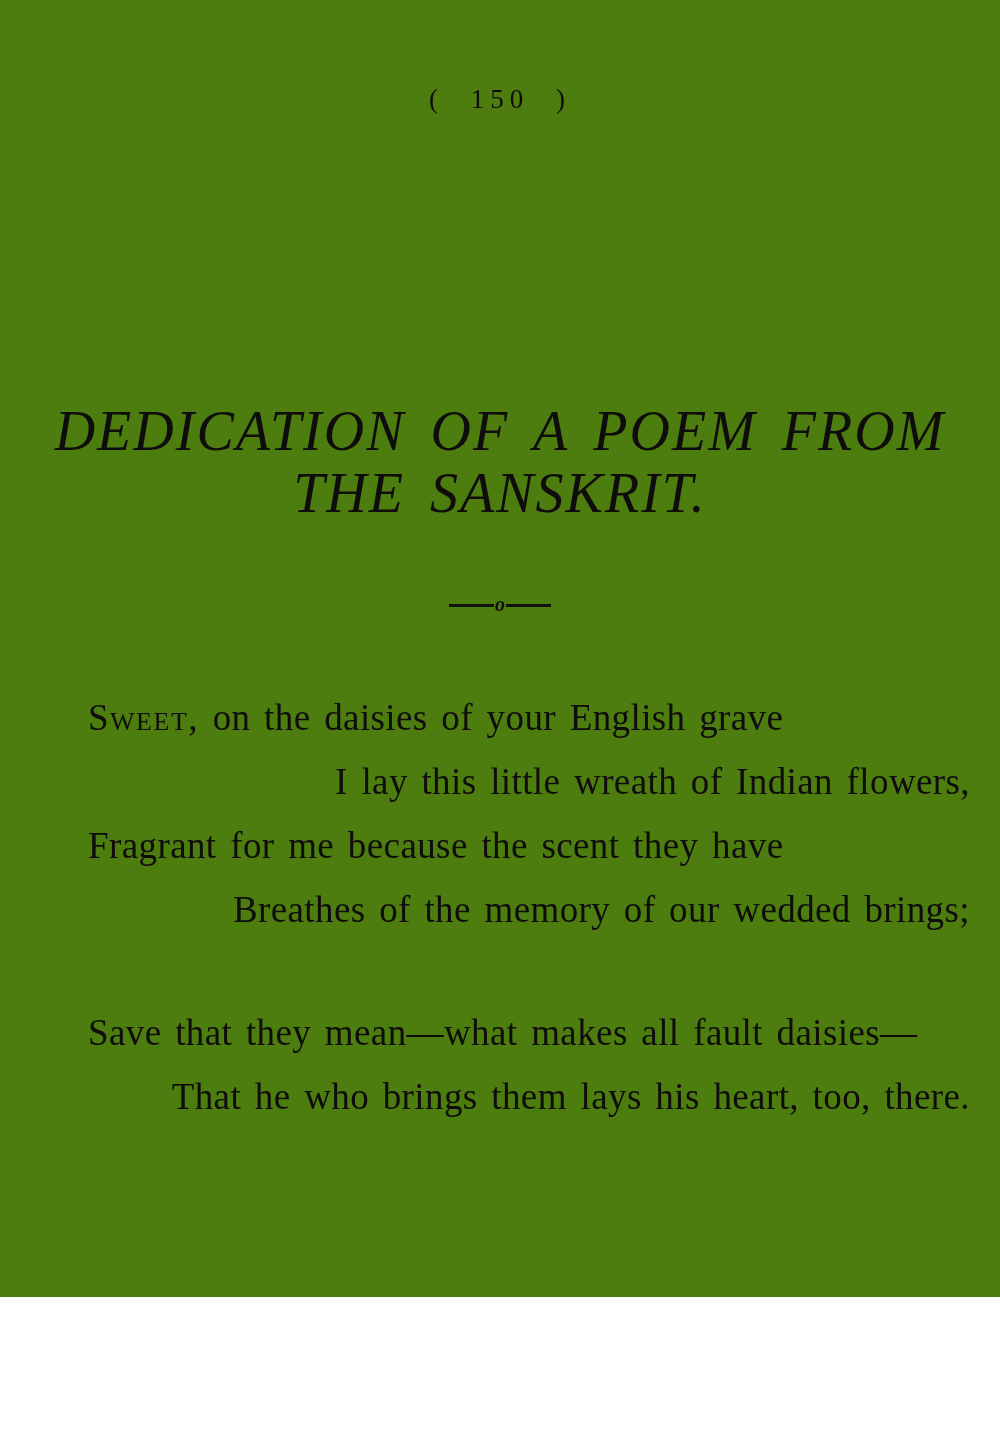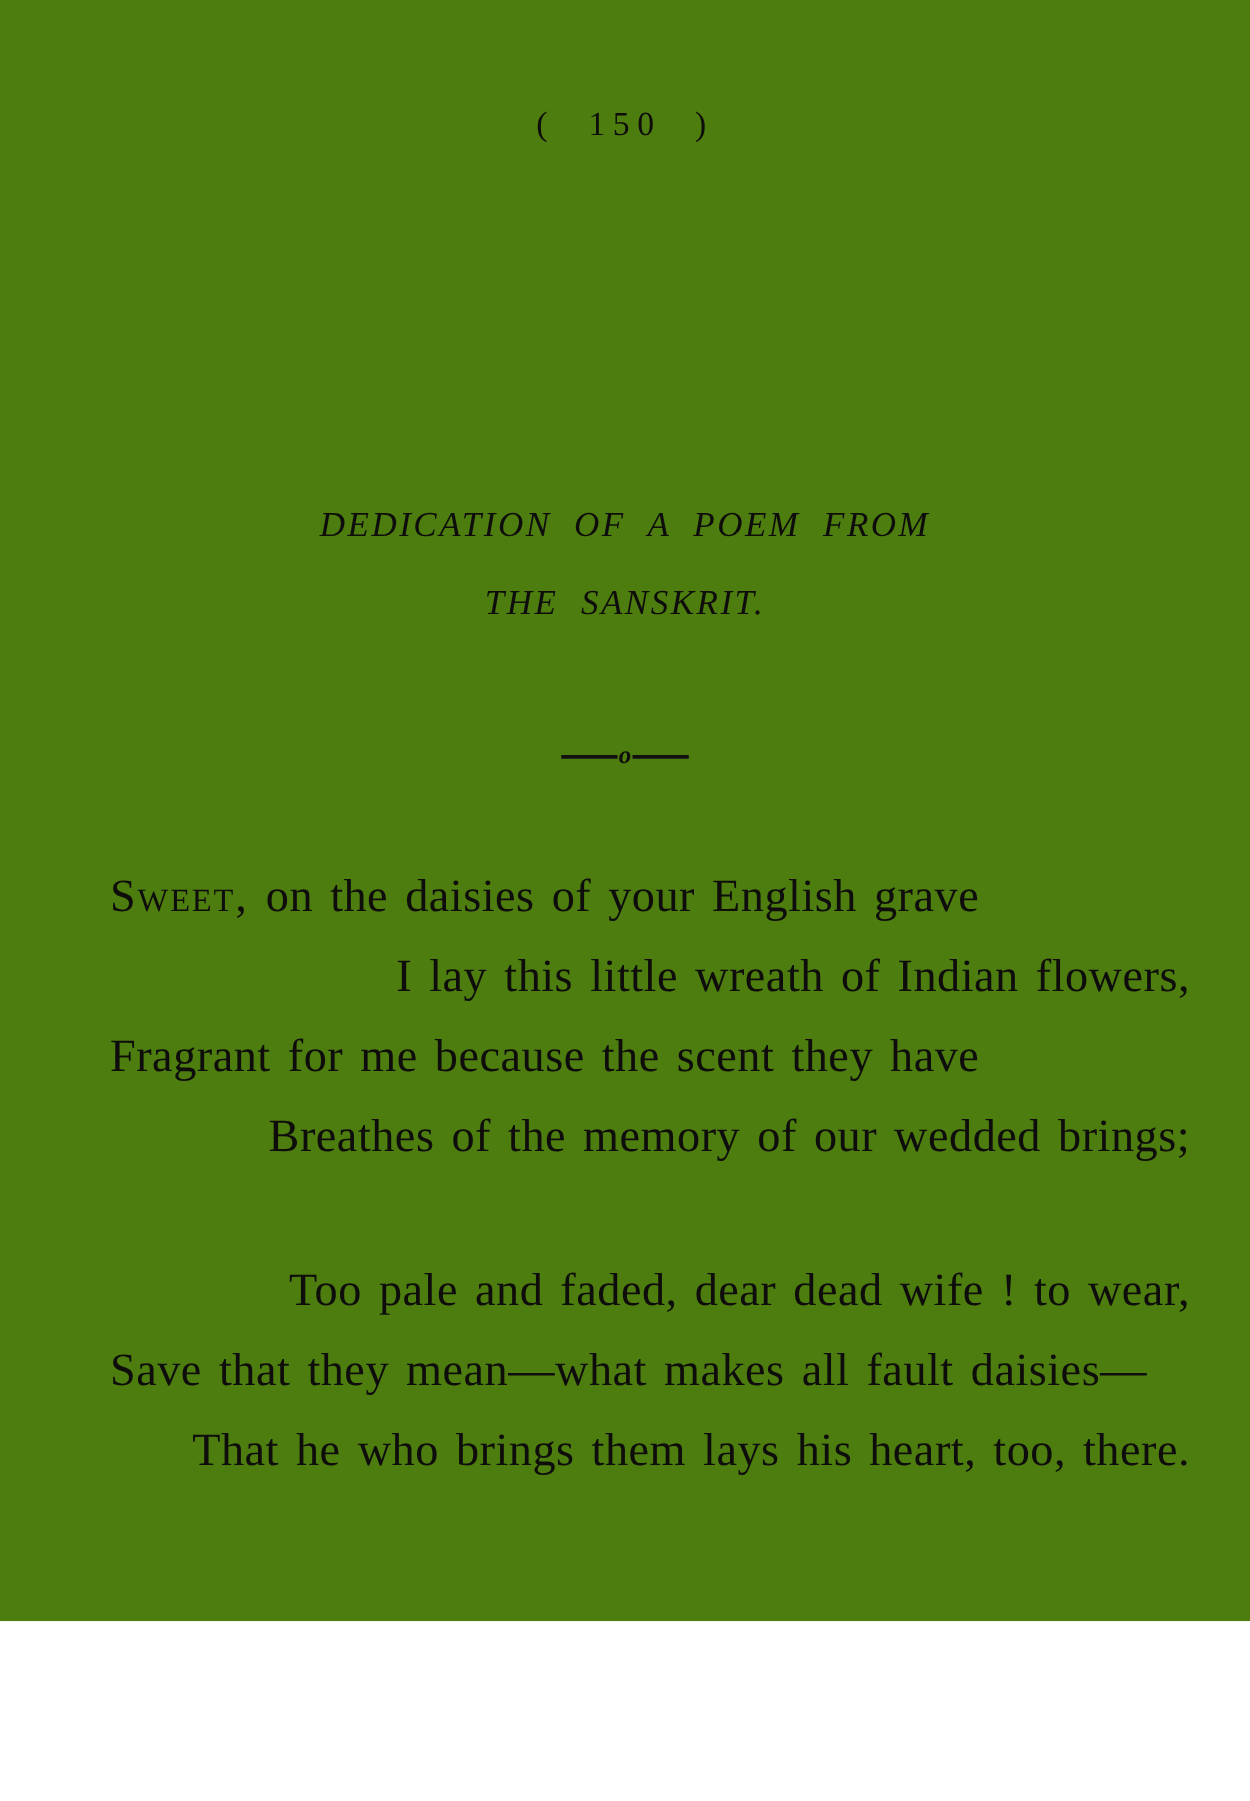--- a/index.html
+++ b/index.html
@@ -24,25 +24,25 @@
     text-align: center;
     font-size: 27px;
     letter-spacing: 6px;
     word-spacing: 14px;
   }
   .title {
     position: absolute;
     top: 390px;
     left: 0;
     right: 0;
-    margin: 0;
+    margin: 10px;
     text-align: center;
     font-style: italic;
     font-weight: normal;
-    font-size: 28px;
+    font-size: 56px;
     line-height: 62px;
     letter-spacing: 2px;
     word-spacing: 9px;
   }
   .title-line { display: block; white-space: nowrap; }
   .divider {
     position: absolute;
     top: 592px;
     left: 0;
     right: 0;
@@ -61,21 +61,21 @@
     font-weight: bold;
     font-style: italic;
     line-height: 1;
     margin: 0 1px;
     transform: translateY(-1px);
   }
   .poem {
     position: absolute;
     top: 686px;
     left: 88px;
-    right: 48px;
+    right: 30px;
     font-size: 37px;
     letter-spacing: 0.4px;
     word-spacing: 4px;
   }
   .poem p.line {
     margin: 0;
     line-height: 64px;
     white-space: nowrap;
   }
   .poem p.indent { padding-left: 34px; text-align: right; }
@@ -114,21 +114,20 @@
   <div class="poem">
 
     <div class="stanza">
       <p class="line"><span class="small-caps">Sweet,</span><span> on the daisies of your English grave</span></p>
       <p class="line indent">I lay this little wreath of Indian flowers,</p>
       <p class="line">Fragrant for me because the scent they have</p>
       <p class="line indent">Breathes of the memory of our wedded brings;</p>
     </div>
 
     <div class="stanza stanza-2">
-      <p class="line indent">Too pale and faded, dear dead wife ! to wear,</p>
       <p class="line">Save that they mean—what makes all fault daisies—</p>
       <p class="line indent">That he who brings them lays his heart, too, there.</p>
     </div>
 
   </div>
 
   <div class="date-line"><span class="italic">April</span><span> 9, 1865.</span></div>
 
 </div>
 

